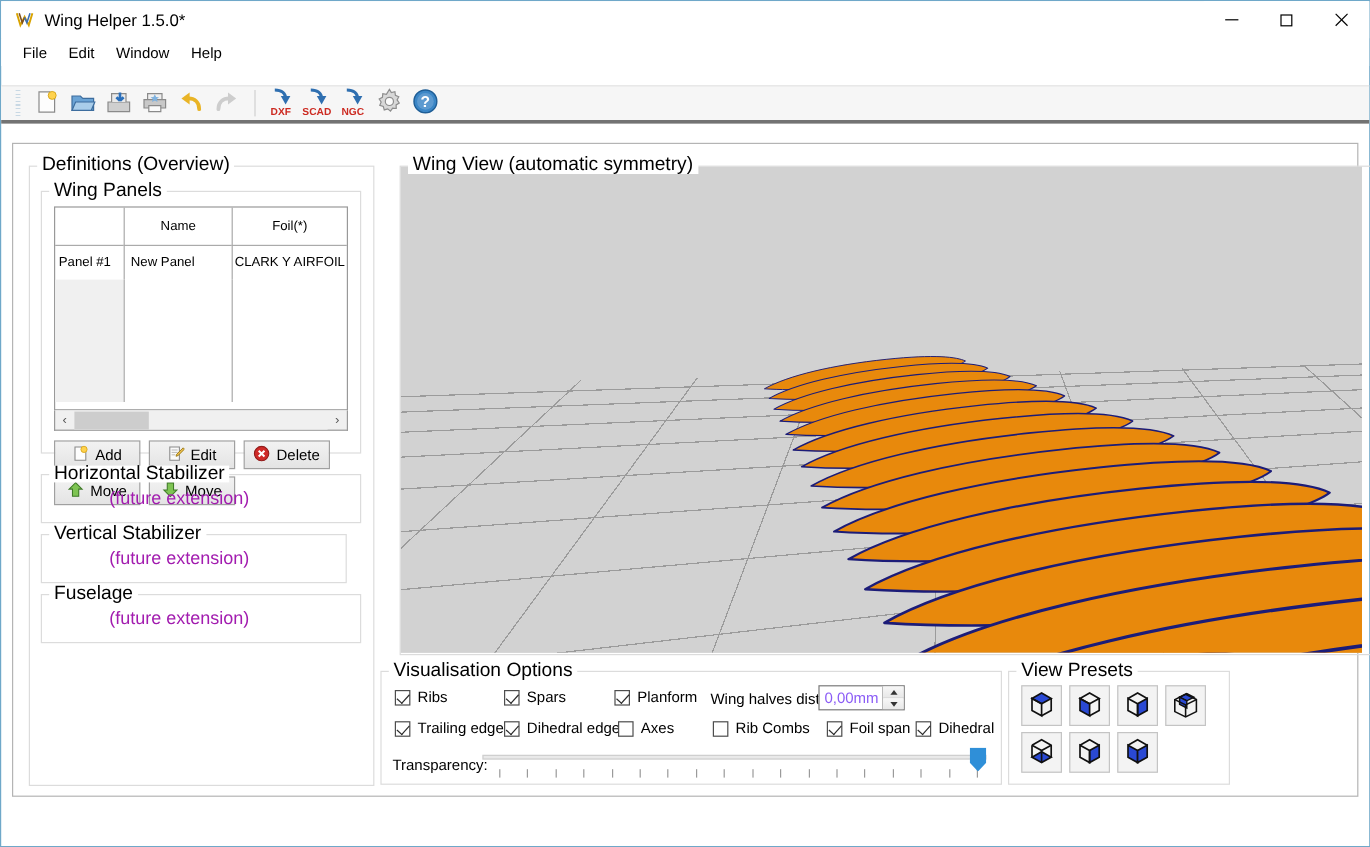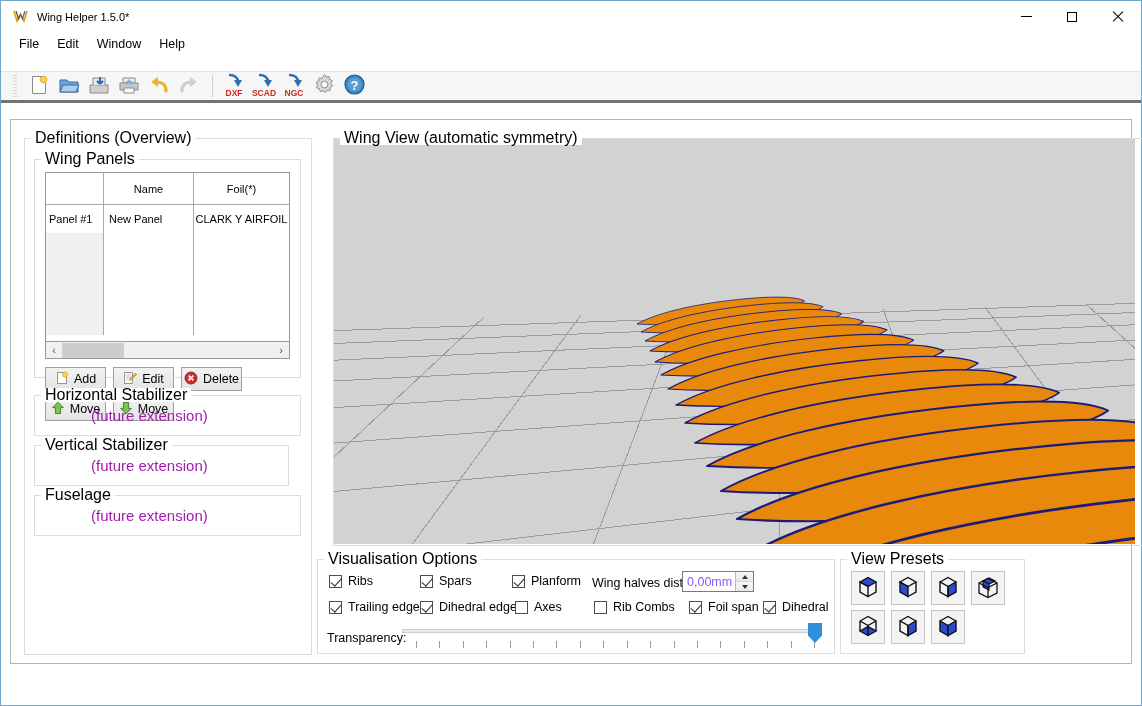--- a/index.html
+++ b/index.html
@@ -19,21 +19,21 @@
   
   .titlebar{
     position:absolute;left:0;top:0;width:1140px;height:31px;
     background:#ffffff;
   }
   .title-left{
     position:absolute;left:11px;top:0;height:31px;
     display:flex;align-items:center;gap:8px;
   }
   .app-icon{width:17px;height:17px;position:relative;display:block;}
-  .title-text{font-size:11px;color:#000;}
+  .title-text{font-size:14px;color:#000;}
   .win-btns{position:absolute;right:0;top:0;height:31px;display:flex;}
   .win-btn{
     width:46px;height:31px;display:flex;align-items:center;justify-content:center;
     background:#ffffff;cursor:default;
   }
   .glyph-min{width:11px;height:1px;background:#000;display:block;}
   .glyph-max{width:10px;height:10px;border:1px solid #000;display:block;box-sizing:border-box;}
   .glyph-close{position:relative;width:12px;height:12px;display:block;}
   .glyph-close:before,.glyph-close:after{
     content:"";position:absolute;left:-1px;top:5px;width:14px;height:1px;background:#000;
@@ -140,21 +140,21 @@
 
   .btnrow{position:absolute;left:11px;display:flex;gap:7px;}
   #btnrow1{top:208px;}
   #btnrow2{top:238px;}
   .btn{
     height:24px;display:flex;align-items:center;justify-content:center;gap:5px;
     background:linear-gradient(to bottom,#f2f2f2 0%,#e4e4e4 100%);
     border:1px solid #a0a0a0;box-sizing:border-box;font-size:12.5px;cursor:default;
     padding:0 8px;color:#000;
   }
-  .btn-w{width:61px;}
+  .btn-w{width:72px;}
 
   #hstab-group{left:10px;top:250px;width:267px;height:48px;}
   #vstab-group{left:10px;top:300px;width:255px;height:48px;}
   #fuse-group{left:10px;top:350px;width:267px;height:48px;}
   .future-text{
     position:absolute;left:15px;top:12px;font-size:15px;color:#a21caf;margin-left:42px;
   }
 
   
   #wingview-group{left:306px;top:11px;width:856px;height:415px;margin-left:16px;}

